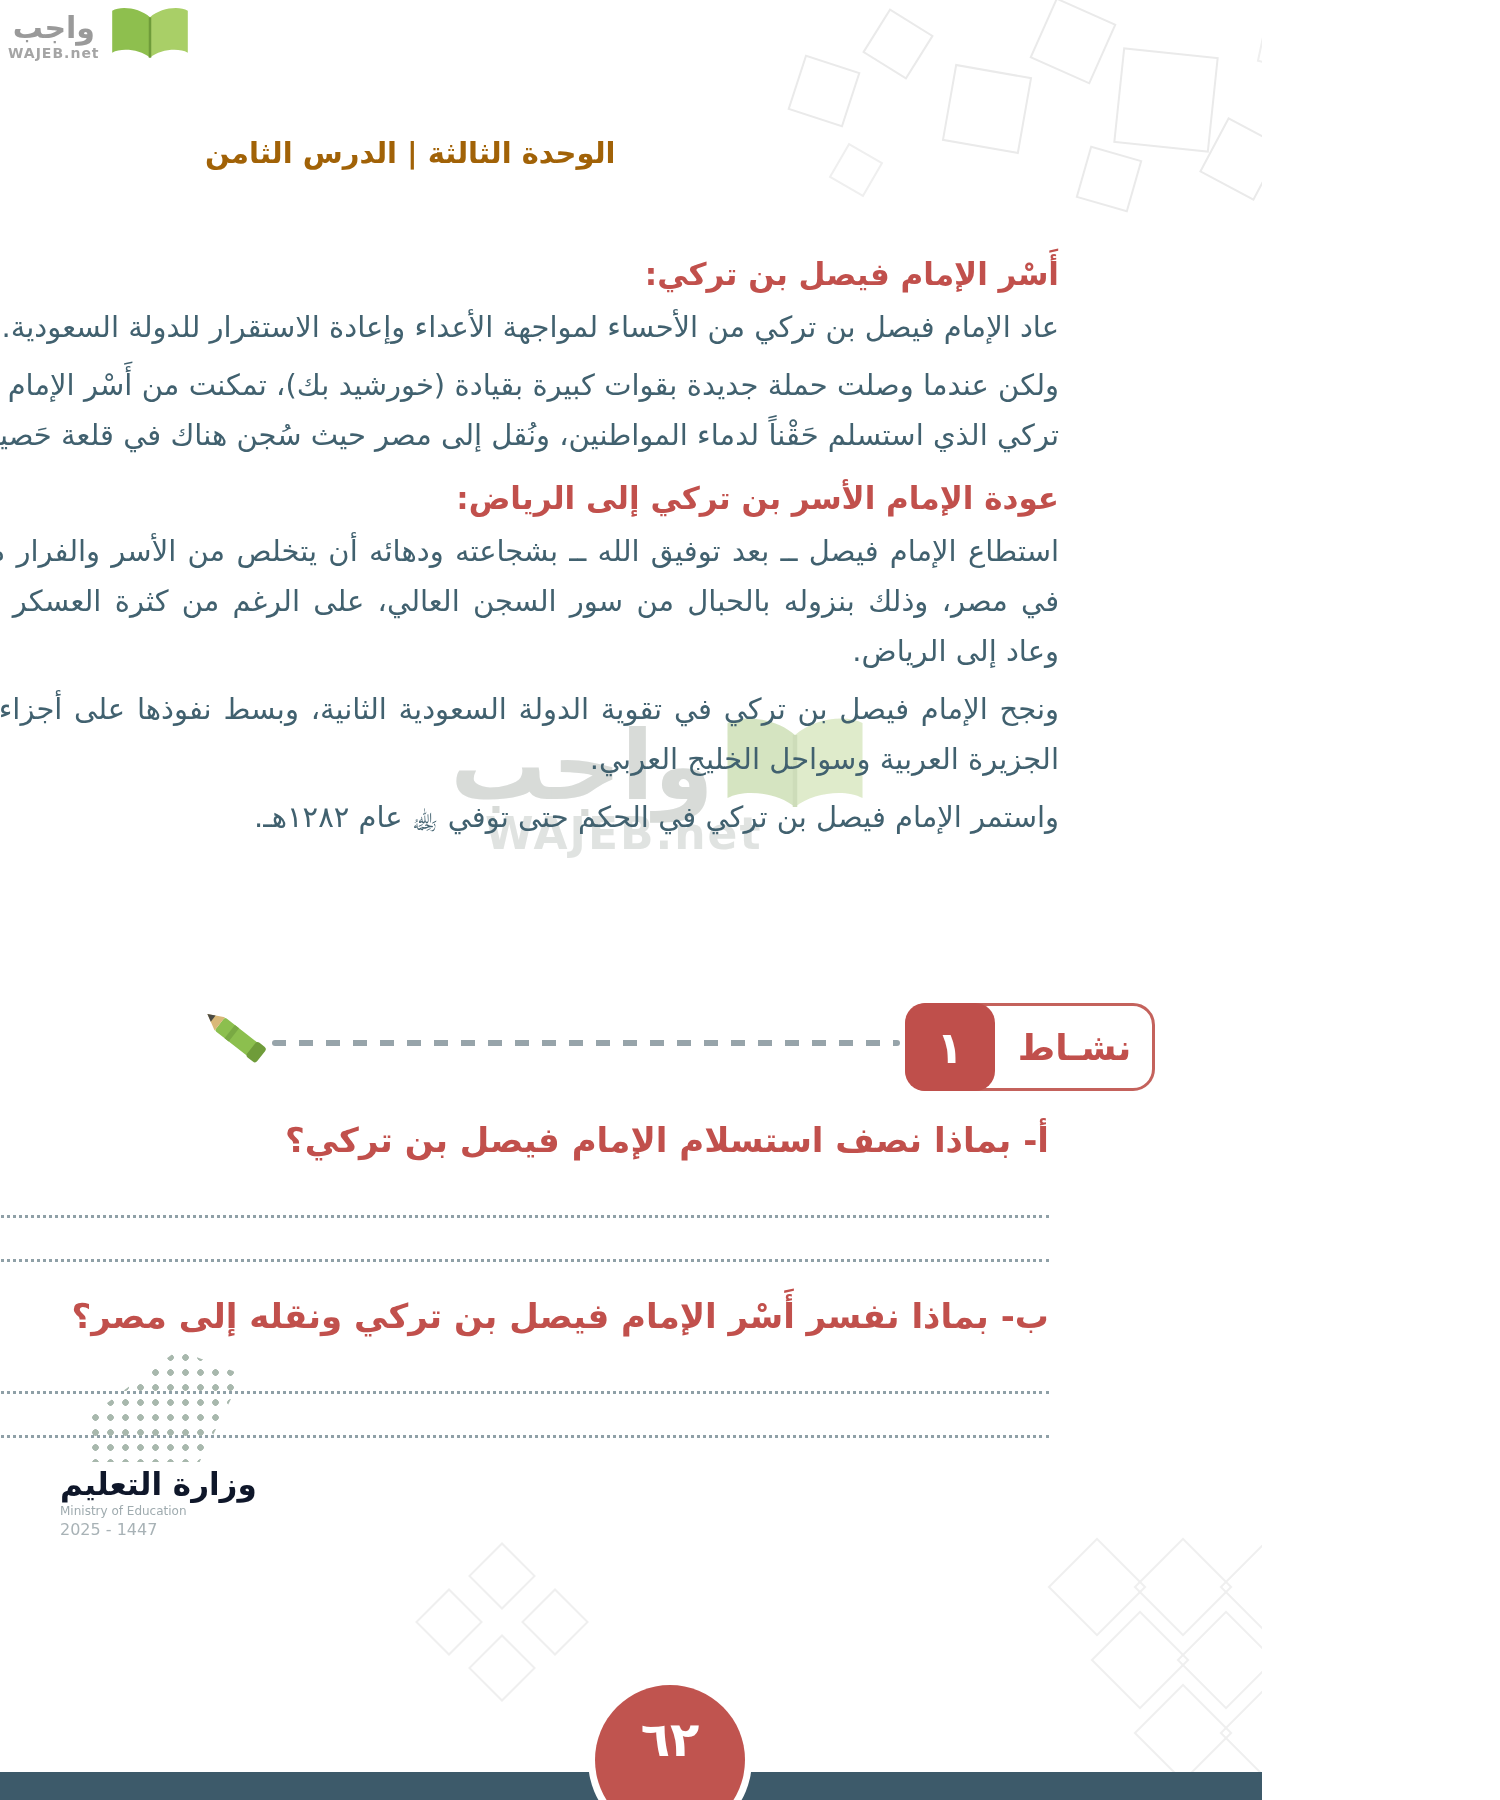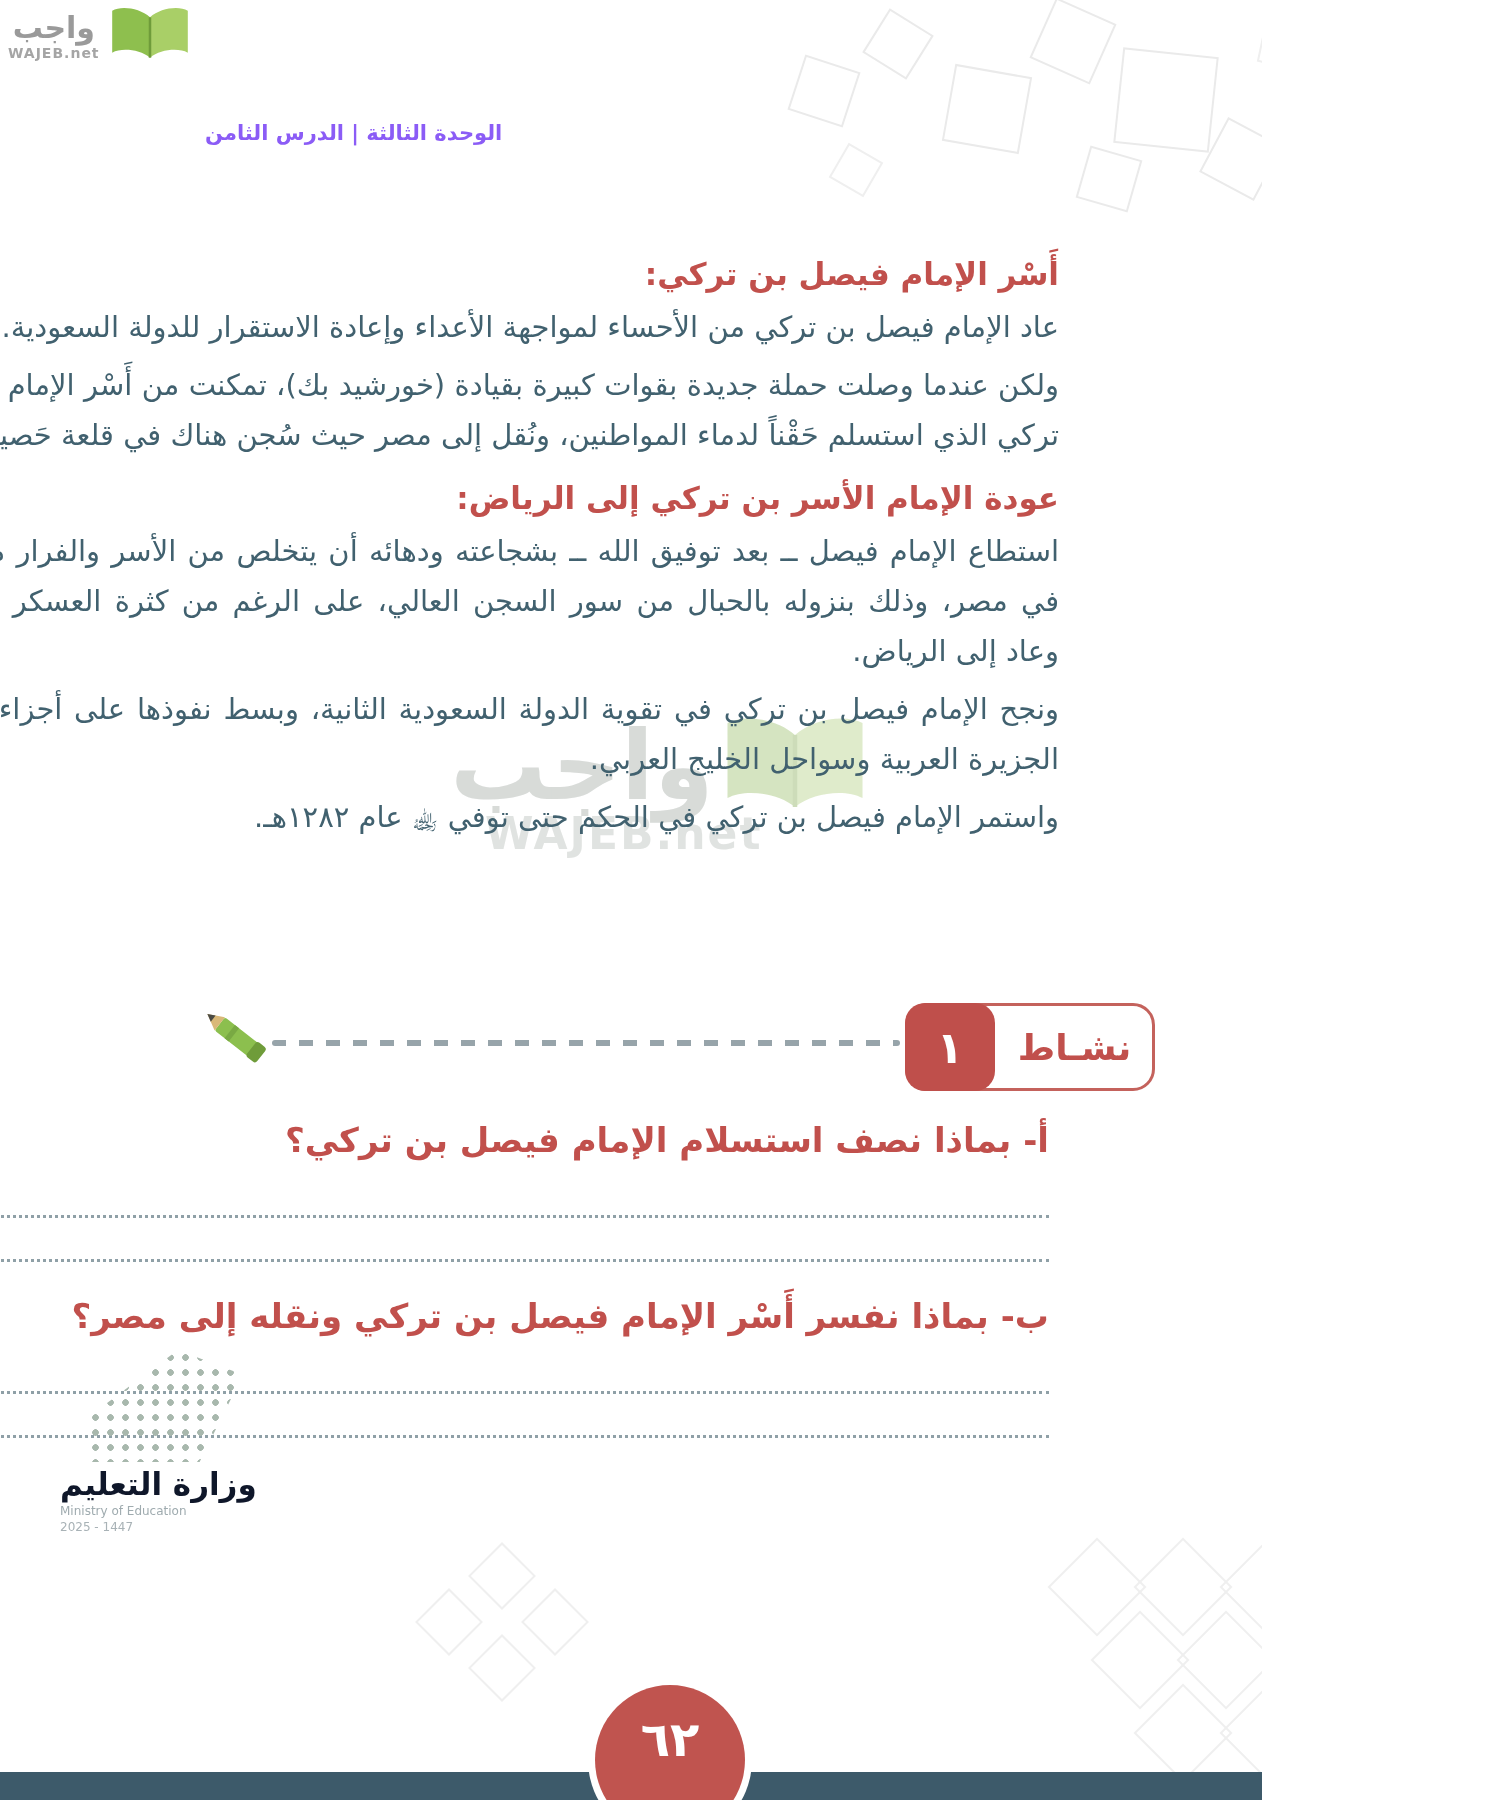--- a/index.html
+++ b/index.html
@@ -11,21 +11,21 @@
   .decor-sq.dim { border-color:#efefef; }
 
   
   .wajeb-logo { position:absolute; left:8px; top:4px; display:flex; align-items:center; gap:8px; z-index:2; }
   .wl-text { display:flex; flex-direction:column; align-items:center; }
   .wl-ar { font-size:30px; font-weight:bold; color:#9a9a9a; }
   .wl-en { font-size:14px; font-weight:bold; color:#a5a5a5; letter-spacing:1px; }
   .wl-book { width:84px; height:62px; }
 
   
-  .breadcrumb { position:absolute; left:205px; top:121px; direction:rtl; font-size:21px; font-weight:bold; color:#8b5cf6; z-index:2; }
+  .breadcrumb { position:absolute; left:205px; top:136px; direction:rtl; font-size:29px; font-weight:bold; color:#a16207; z-index:2; }
 
   
   .watermark { position:absolute; left:445px; top:710px; width:430px; opacity:0.5; z-index:1; text-align:center; }
   .wm-row { display:flex; align-items:center; justify-content:center; gap:6px; }
   .wm-ar { font-size:96px; font-weight:bold; color:#b2b8b3; }
   .wm-book { width:150px; height:105px; opacity:0.85; }
   .wm-en { font-size:44px; font-weight:bold; color:#c3c8c4; letter-spacing:2px; margin-top:-14px; text-align:left; padding-left:40px; }
 
   
   .content { position:absolute; right:203px; top:256px; width:1170px; direction:rtl; z-index:2; }
@@ -53,21 +53,21 @@
   .line-mark { position:absolute; left:0; bottom:-14px; color:#61737b; font-size:26px; direction:ltr; }
 
   
   .moe { position:absolute; left:60px; top:1350px; width:270px; z-index:2; }
   .moe-dots { width:155px; height:112px; margin-left:28px;
     background-image:radial-gradient(#a8b8ad 3px, transparent 3.6px);
     background-size:15px 15px;
     clip-path:polygon(0 60%, 58% 0, 100% 22%, 72% 100%, 0 100%); }
   .moe-ar { direction:rtl; text-align:left; font-size:31px; font-weight:bold; color:#0f172a; margin-top:4px; }
   .moe-en { font-size:12px; color:#9fabaf; margin-top:2px; }
-  .moe-years { font-size:12px; color:#a8b2b6; margin-top:2px; }
+  .moe-years { font-size:16px; color:#a8b2b6; margin-top:2px; }
 
   
   .bottom-bar { position:absolute; left:0; bottom:0; width:100%; height:28px; background:#3d5a6a; z-index:3; }
   .page-circle { position:absolute; left:595px; top:1685px; width:150px; height:150px; border-radius:50%;
     background:#c0544f; box-shadow:0 0 0 7px #ffffff; z-index:4; display:flex; justify-content:center; }
   .page-circle span { color:#ffffff; font-size:48px; font-weight:bold; margin-top:26px; }
 </style>
 </head>
 <body>
 

